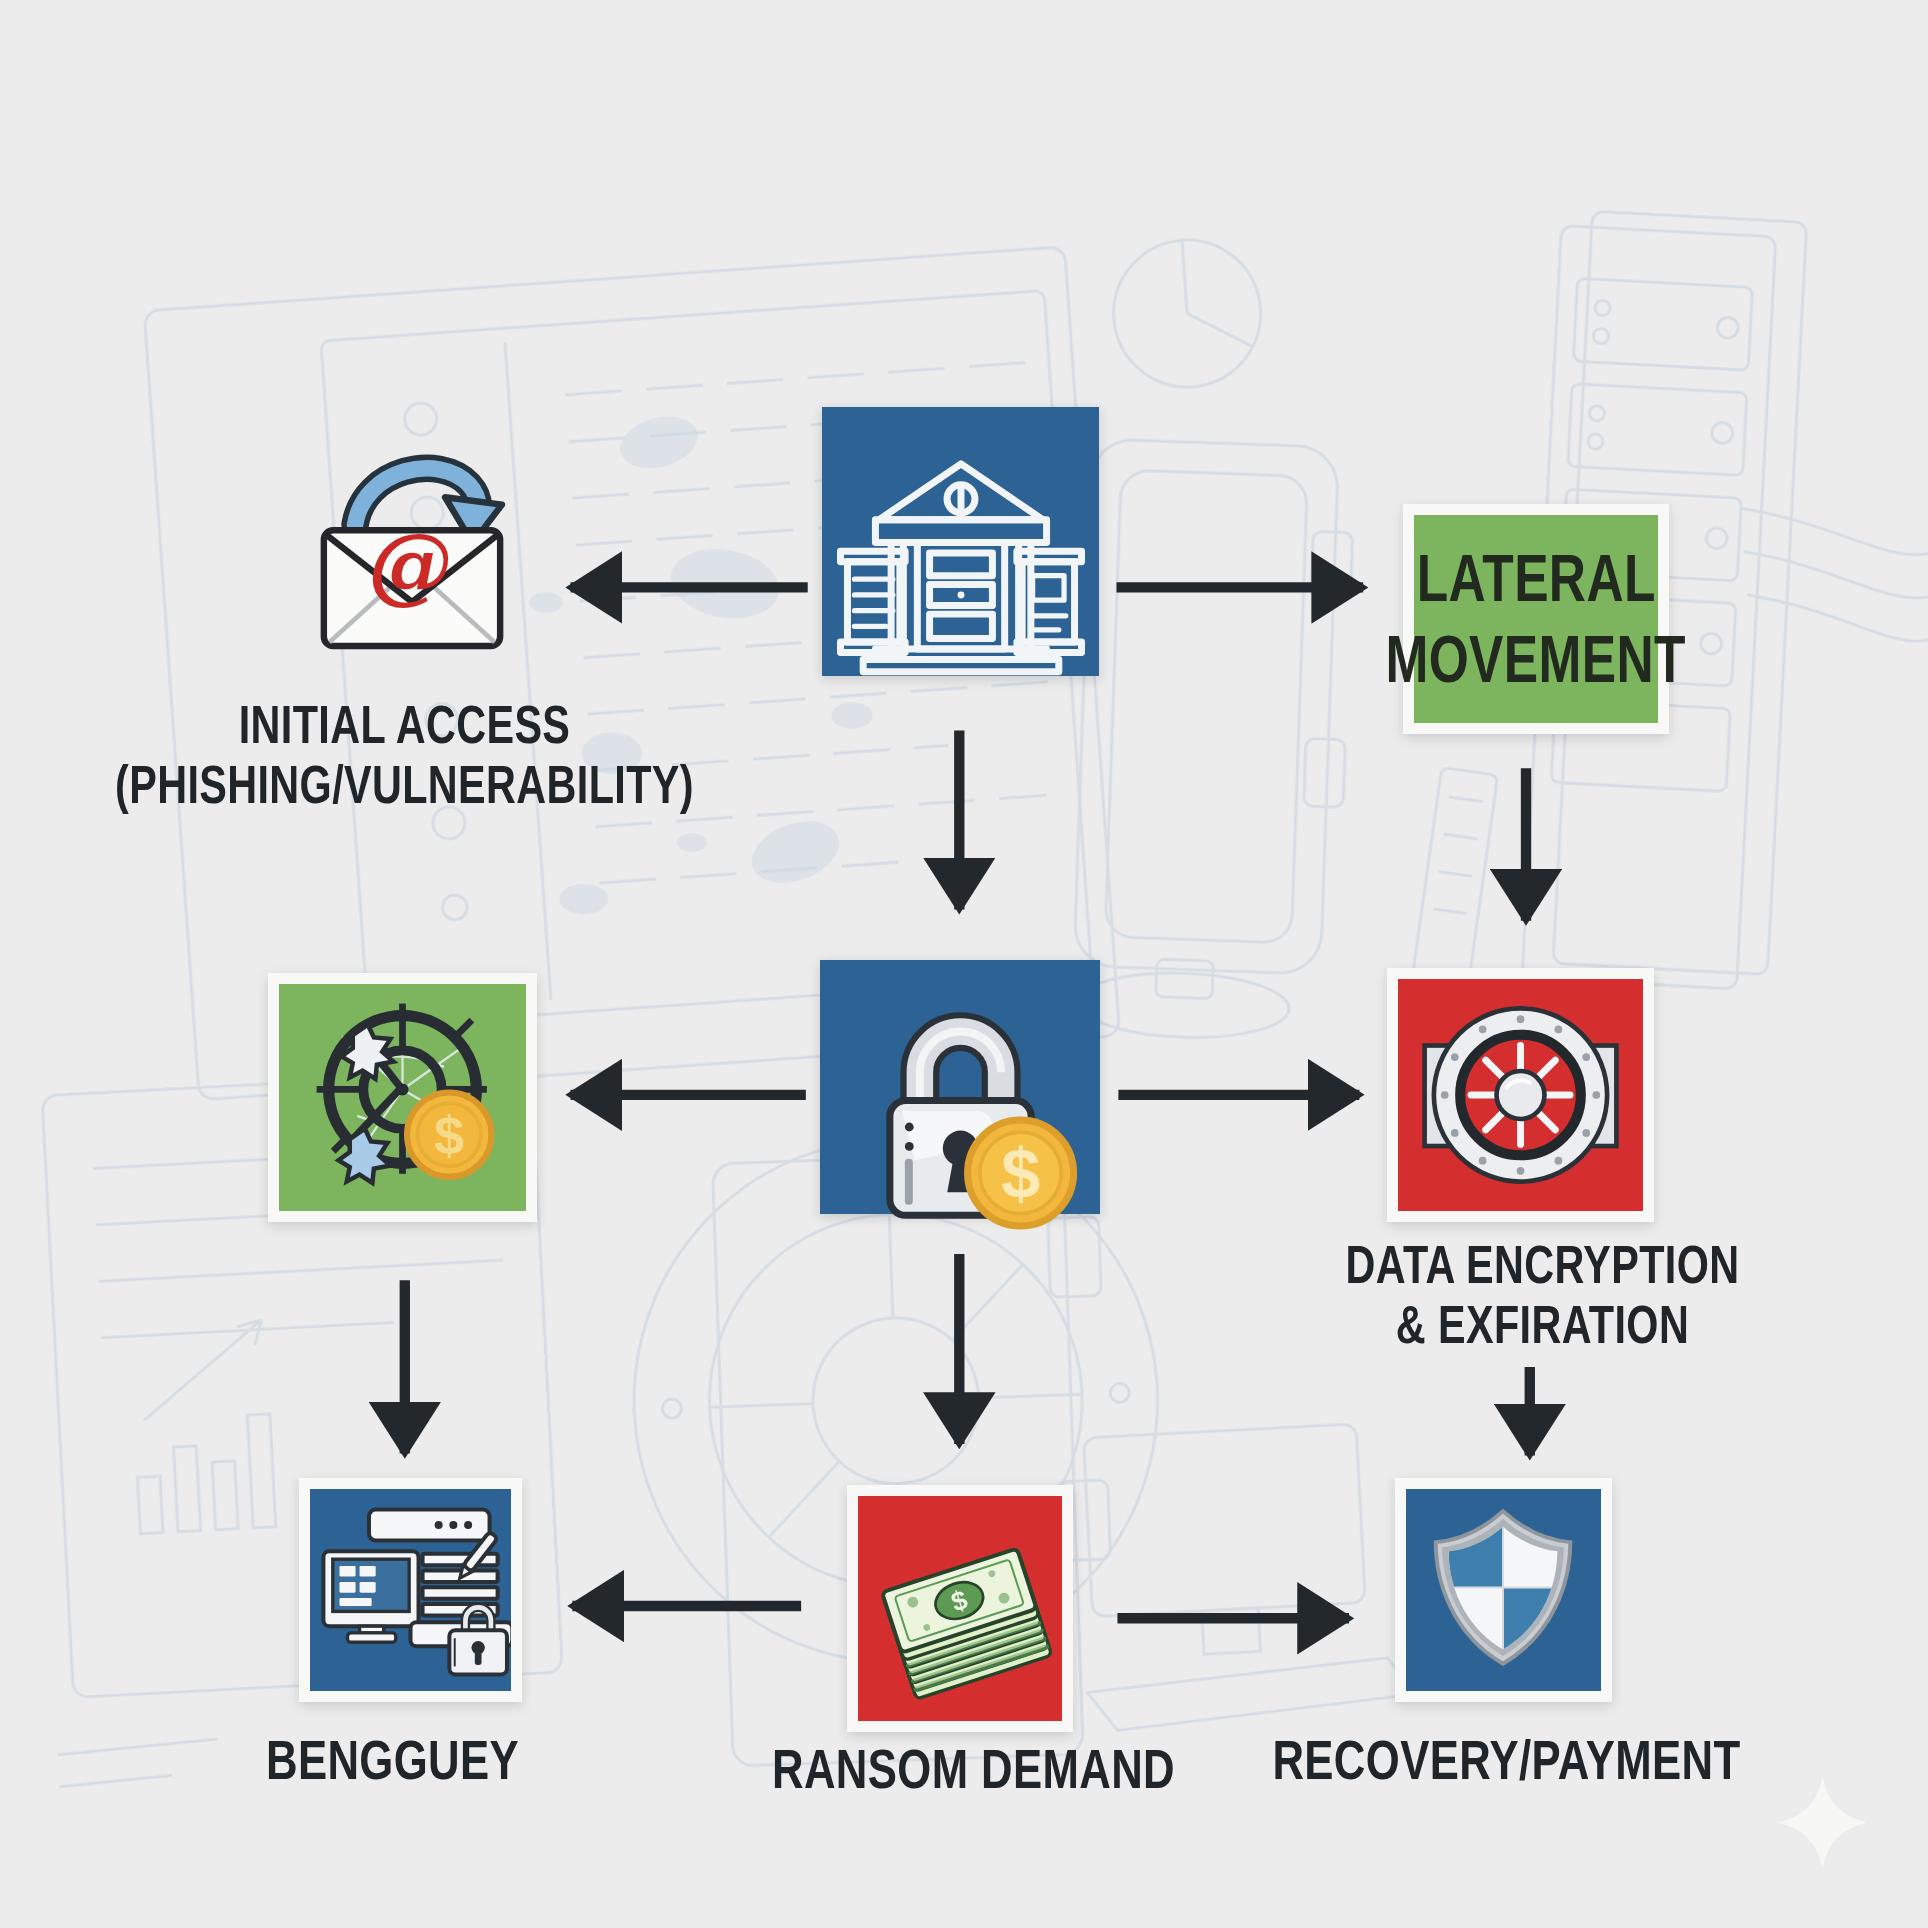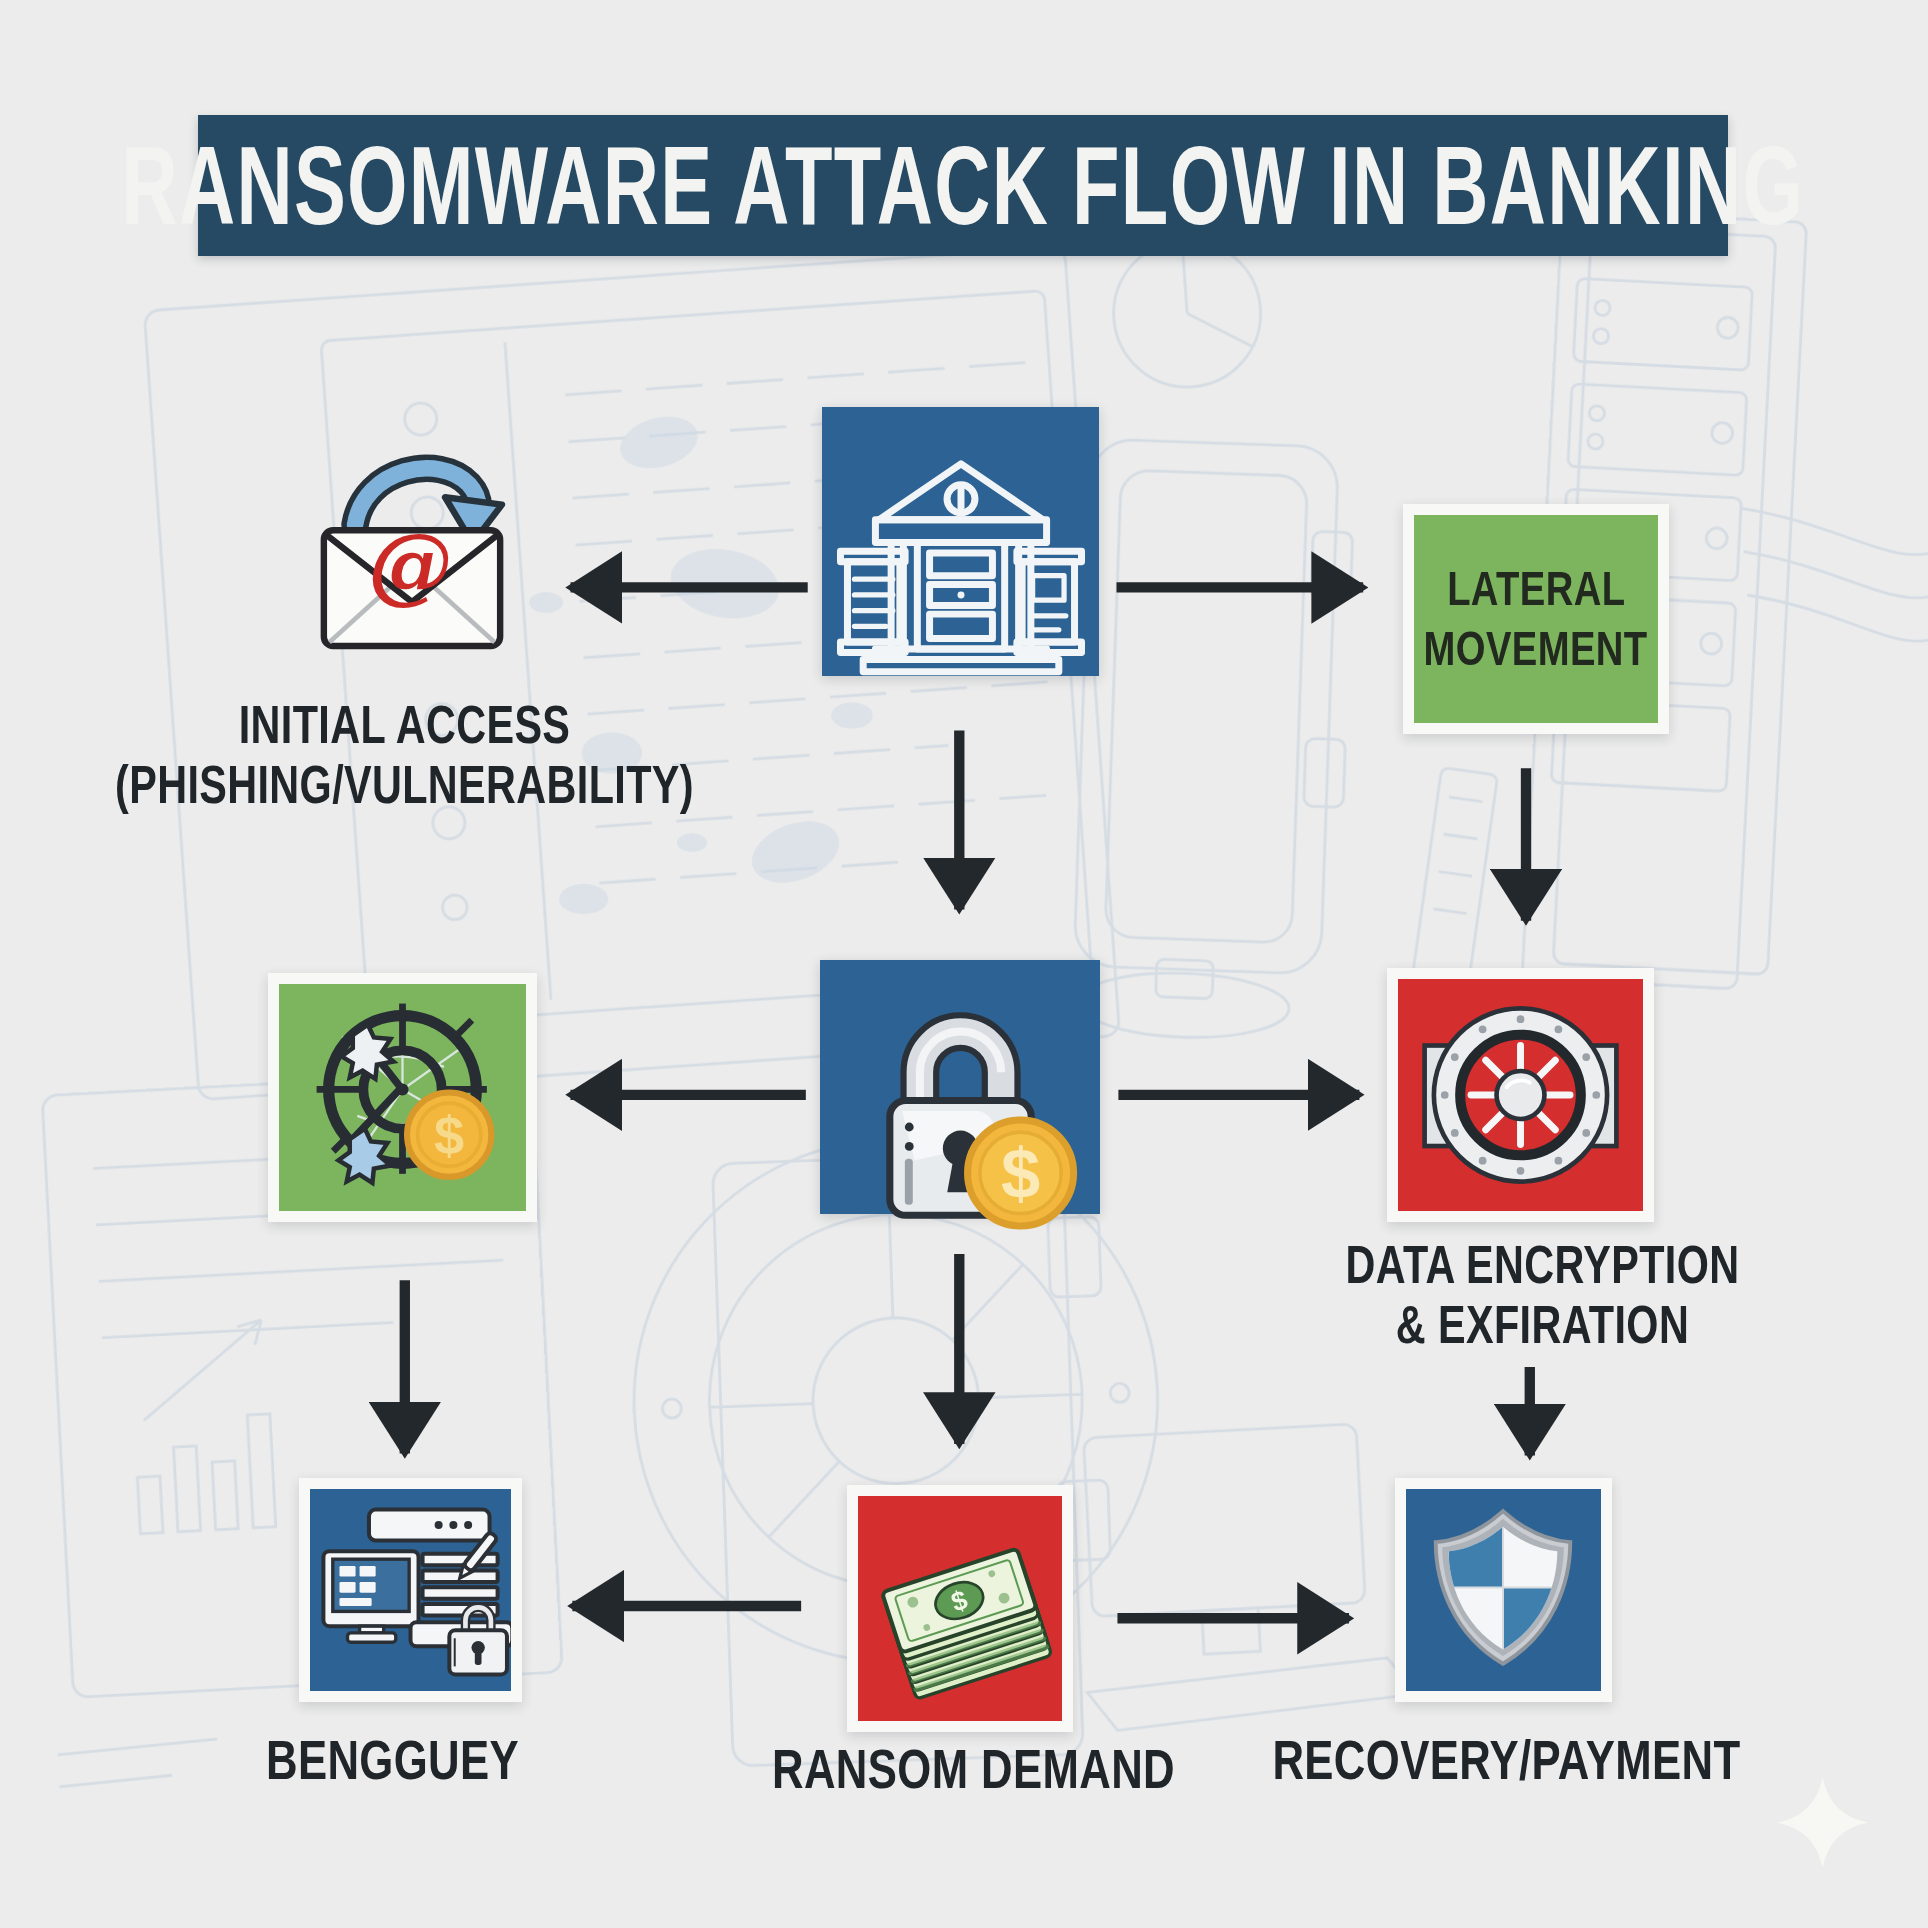--- a/index.html
+++ b/index.html
@@ -17,21 +17,21 @@
   .titlebar{position:absolute;left:198px;top:115px;width:1530px;height:141px;background:#264a63;
             display:flex;align-items:center;justify-content:center;z-index:3;
             box-shadow:0 3.8px 9.4px rgba(30,40,50,.22);}
   .titletext{display:inline-block;transform:scaleX(0.70);font-size:111px;font-weight:700;
              color:#f3f4f1;letter-spacing:1.9px;white-space:nowrap;}
   .lbl{position:absolute;z-index:3;color:#20252a;font-weight:700;text-align:center;
        transform:scaleX(0.78);line-height:1.14;letter-spacing:0.5px;white-space:nowrap;}
   .lbl-s{font-size:53px;}
   .lbl-m{font-size:56px;}
   .boxlabel{position:absolute;inset:0;display:flex;flex-direction:column;align-items:center;
-            justify-content:center;font-weight:700;color:#222a20;font-size:49px;line-height:1.22;
+            justify-content:center;font-weight:700;color:#222a20;font-size:66px;line-height:1.22;
             letter-spacing:0.5px;}
   .boxlabel .ln{transform:scaleX(0.78);white-space:nowrap;}
   svg{display:block;}
   .iconfit{position:absolute;inset:7.5px;}
 </style>
 </head>
 <body>
 
 <div class="canvas">
 
@@ -177,23 +177,20 @@
       <line x1="856" y1="1163" x2="606" y2="1163" marker-end="url(#ah)"></line>
       <line x1="1188" y1="1163" x2="1444" y2="1163" marker-end="url(#ah)"></line>
       <line x1="1019" y1="1332" x2="1019" y2="1534" marker-end="url(#ah)"></line>
       <line x1="430" y1="1360" x2="430" y2="1544" marker-end="url(#ah)"></line>
       <line x1="1625" y1="1452" x2="1625" y2="1546" marker-end="url(#ah)"></line>
       <line x1="851" y1="1706" x2="608" y2="1706" marker-end="url(#ah)"></line>
       <line x1="1187" y1="1719" x2="1433" y2="1719" marker-end="url(#ah)"></line>
     </g>
   </svg>
 
-  <div class="titlebar">
-    <span class="titletext">RANSOMWARE ATTACK FLOW IN BANKING</span>
-  </div>
 
   <div class="node fill-blue" style="left:822px;top:407px;width:277px;height:269px;">
     <svg class="iconfit" viewBox="0 0 300 300">
       <g stroke="#f2f5f7" stroke-width="8" fill="none" stroke-linejoin="round" stroke-linecap="round">
         <path d="M150 56 L56 120 H244 Z"></path>
         <circle cx="150" cy="96" r="16"></circle>
         <line x1="150" y1="83" x2="150" y2="109"></line>
         <rect x="52" y="120" width="196" height="26"></rect>
         <rect x="70" y="146" width="14" height="122"></rect>
         <rect x="216" y="146" width="14" height="122"></rect>

